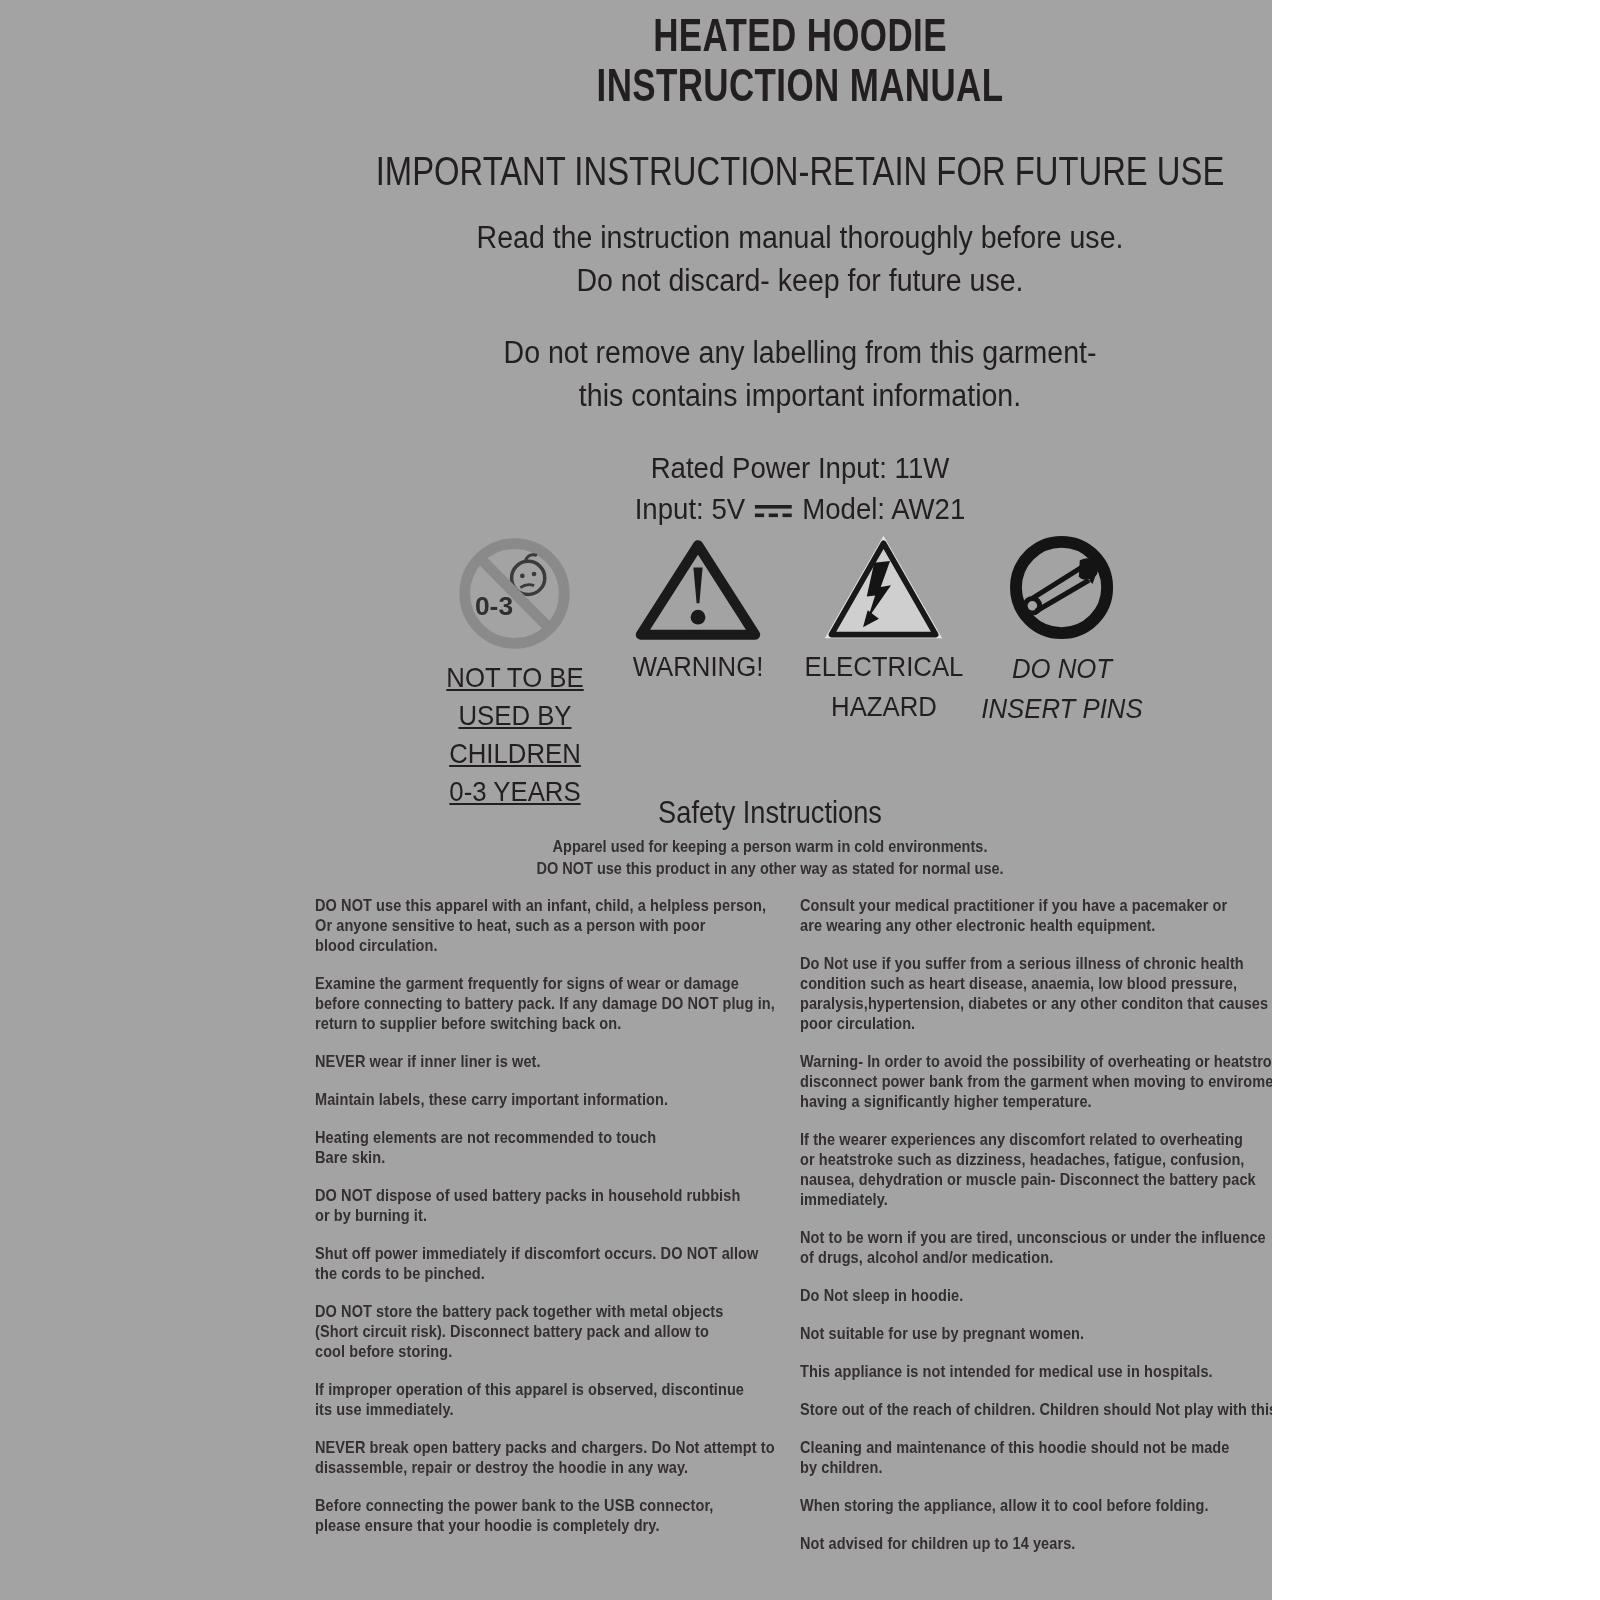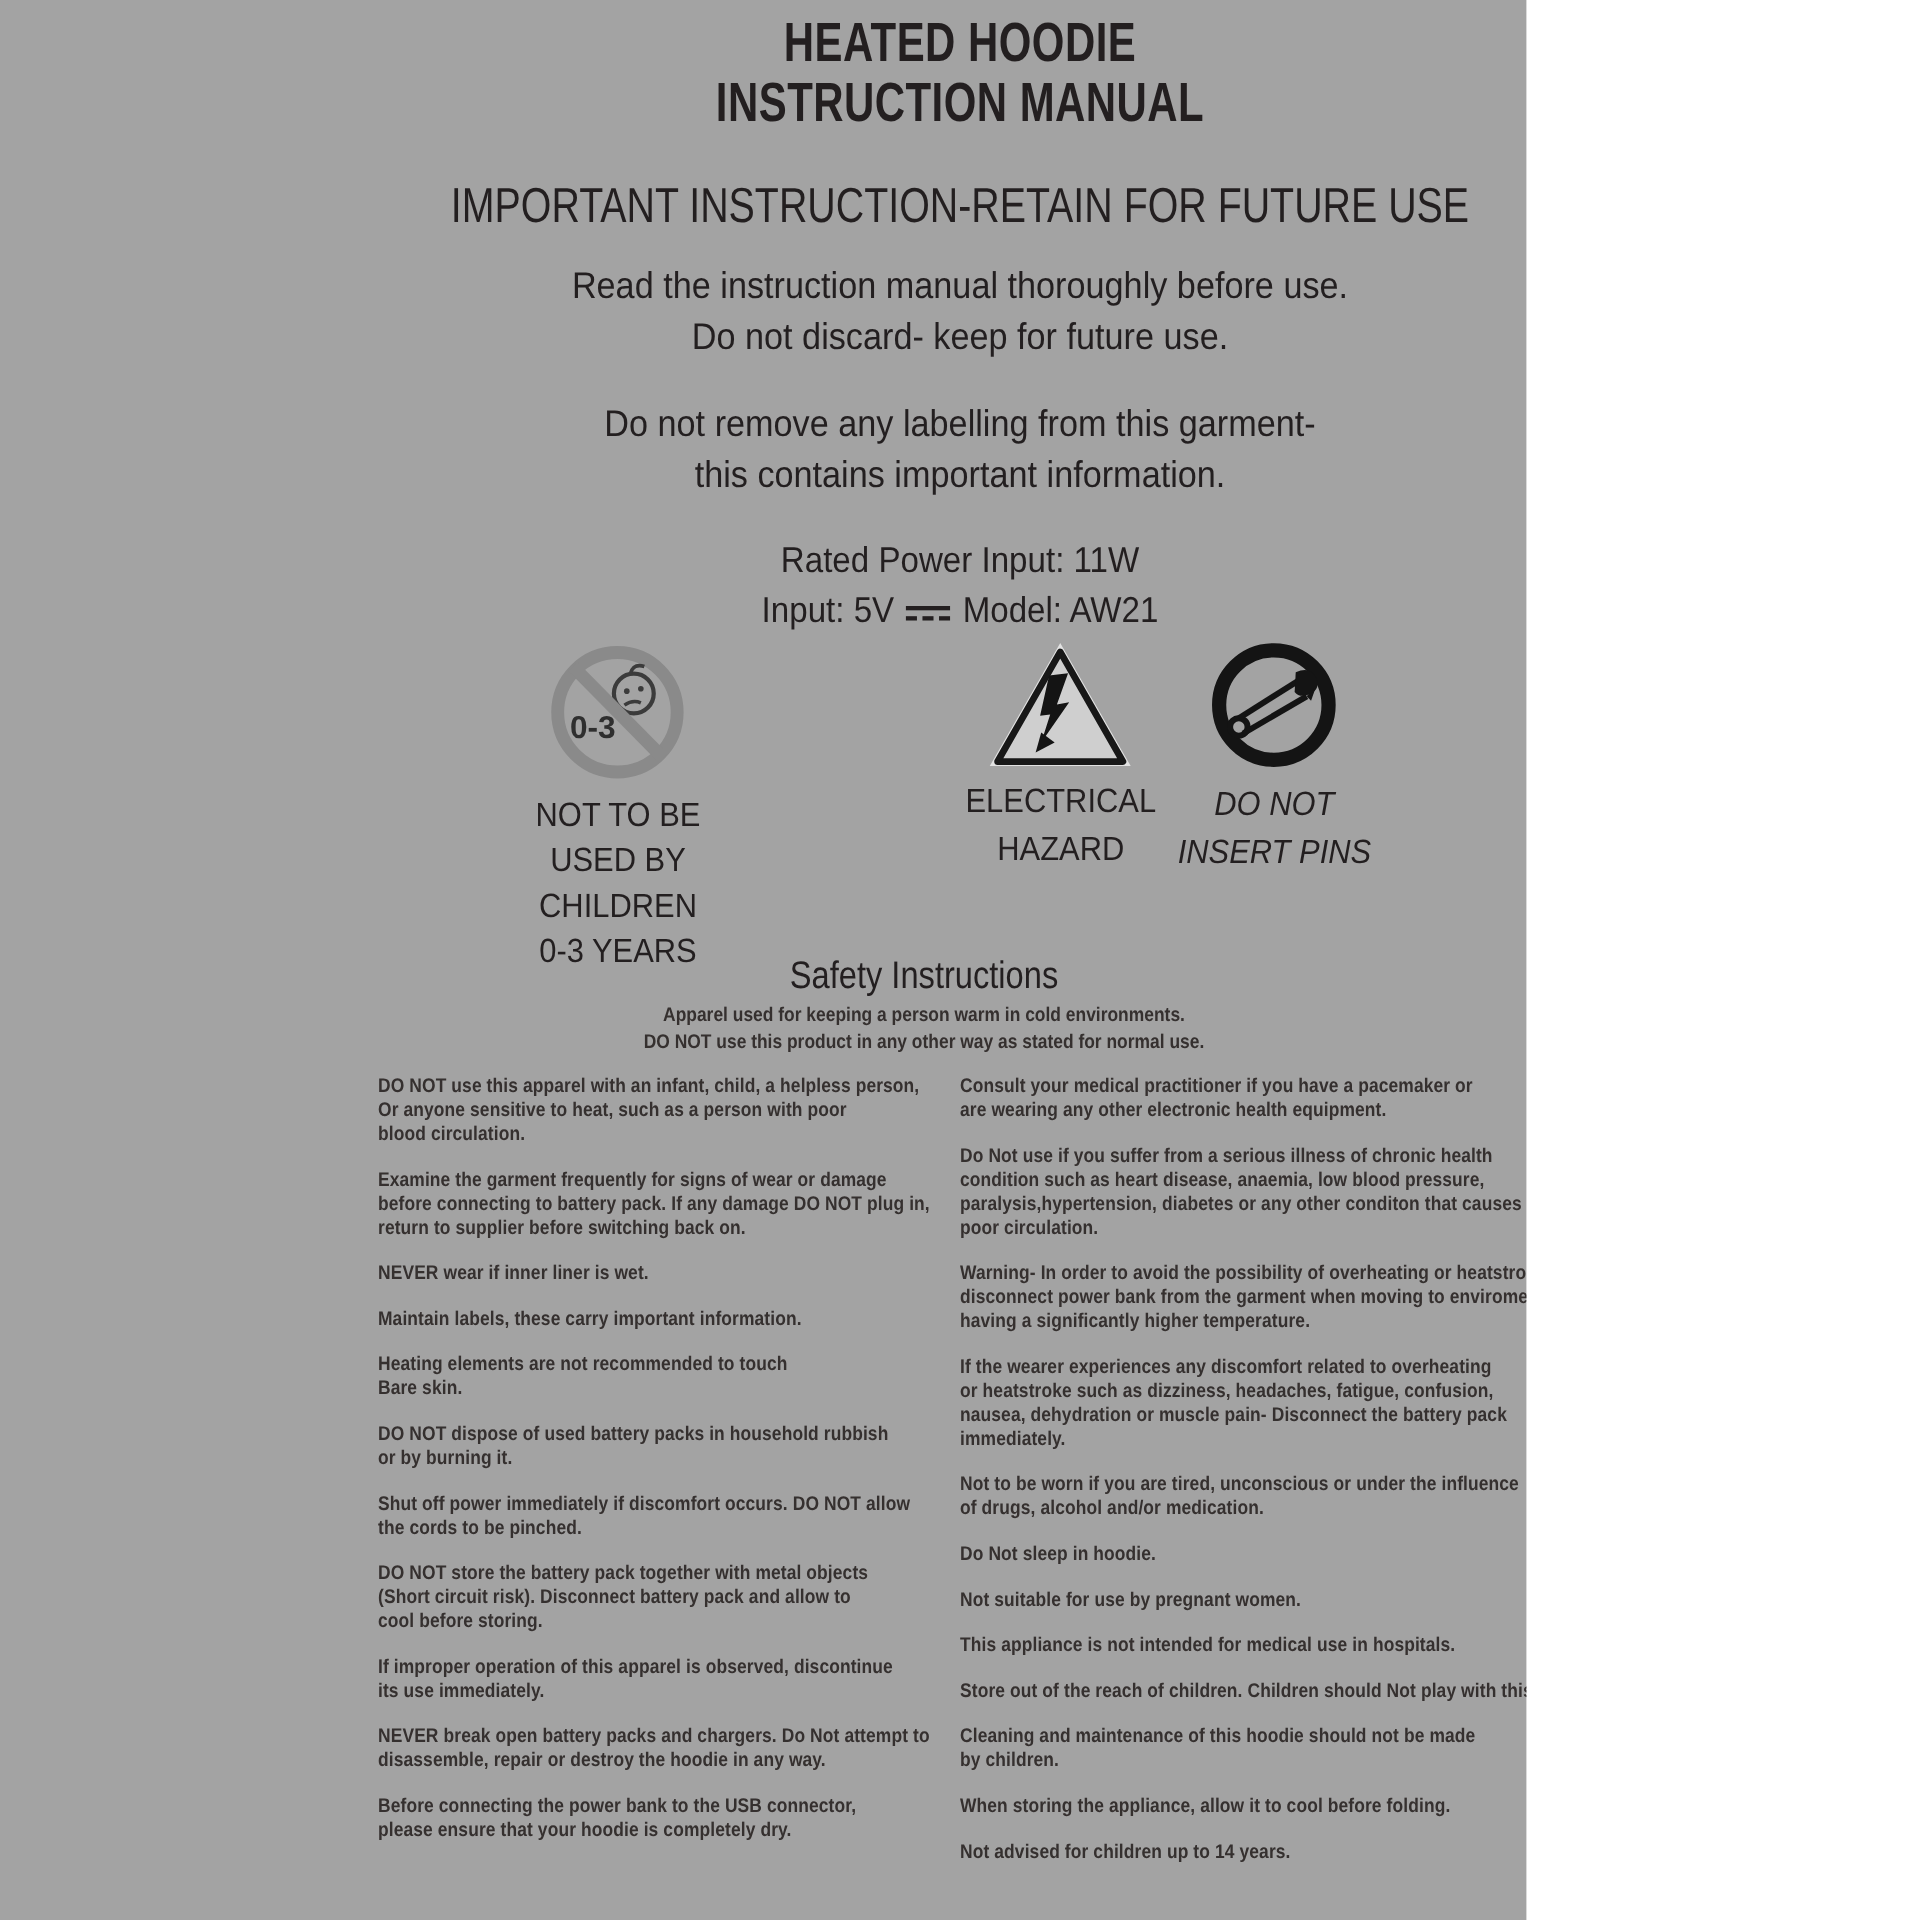--- a/index.html
+++ b/index.html
@@ -25,21 +25,21 @@
   .title-block{top:10px;font-weight:bold;font-size:46px;line-height:50px;letter-spacing:.5px;}
   .retain-block{top:148px;font-size:41px;line-height:46px;font-weight:400;}
   .intro-block{top:216px;font-size:31px;line-height:43px;font-weight:400;}
   .labelling-block{top:331px;font-size:31px;line-height:43px;font-weight:400;}
   .power-block{top:447px;font-size:30px;line-height:41px;font-weight:400;}
   .power-line2{display:flex;align-items:center;justify-content:center;gap:9px;}
   .dc-sym{display:inline-block;width:44px;height:18px;margin-top:4px;}
 
   .icon-col{position:absolute;text-align:center;}
   .icon-col .caption{font-size:28px;line-height:38px;font-weight:400;transform:scaleX(.92);}
-  #col-children{left:420px;top:533px;width:190px;}
+  #col-children{left:420px;top:533px;width:190px;text-decoration:underline;}
   #col-warning{left:608px;top:537px;width:180px;}
   #col-electrical{left:794px;top:533px;width:180px;text-align:center;}
   #col-pins{left:972px;top:531px;width:180px;font-style:italic;}
   #col-warning .caption{line-height:40px;}
   #col-electrical .caption{line-height:40px;}
   #col-pins .caption{line-height:40px;}
 
   .safety-head{top:794px;left:0;width:1540px;text-align:center;font-size:32px;line-height:36px;font-weight:400;position:absolute;}
   .safety-sub{top:836px;left:0;width:1540px;text-align:center;font-size:16.5px;line-height:21.5px;font-weight:600;position:absolute;color:var(--body);}
 
@@ -96,20 +96,30 @@
       <text x="41" y="84" text-anchor="middle" font-size="27" font-weight="bold" fill="#2f2f2f" font-family="Liberation Sans, sans-serif">0-3</text>
     </svg>
     <div class="caption">
       <div>NOT TO BE</div>
       <div>USED BY</div>
       <div>CHILDREN</div>
       <div>0-3 YEARS</div>
     </div>
   </div>
 
+  <div id="col-warning" class="icon-col">
+    <svg width="140" height="106" viewBox="0 0 140 115">
+      <polygon points="70,9 132,106 8,106" fill="none" stroke="#1a1a1a" stroke-width="11" stroke-linejoin="round"></polygon>
+      <polygon points="65,33 75,33 71.5,72 68.5,72" fill="#1a1a1a"></polygon>
+      <circle cx="70" cy="87" r="8" fill="#1a1a1a"></circle>
+    </svg>
+    <div class="caption">
+      <div>WARNING!</div>
+    </div>
+  </div>
 
   <div id="col-electrical" class="icon-col">
     <svg width="132" height="110" viewBox="0 0 135 118">
       <polygon points="67,3 130,113 4,113" fill="#e2e2e2"></polygon>
       <polygon points="67,11 123,109 11,109" fill="#cfcfcf" stroke="#181818" stroke-width="6" stroke-linejoin="round"></polygon>
       <path d="M74 30 L57 32 L49 68 L58 67 L50 92 L75 56 L64 58 Z" fill="#141414"></path>
       <polygon points="45,101 50,83 62,92" fill="#141414"></polygon>
     </svg>
     <div class="caption">
       <div>ELECTRICAL</div>

